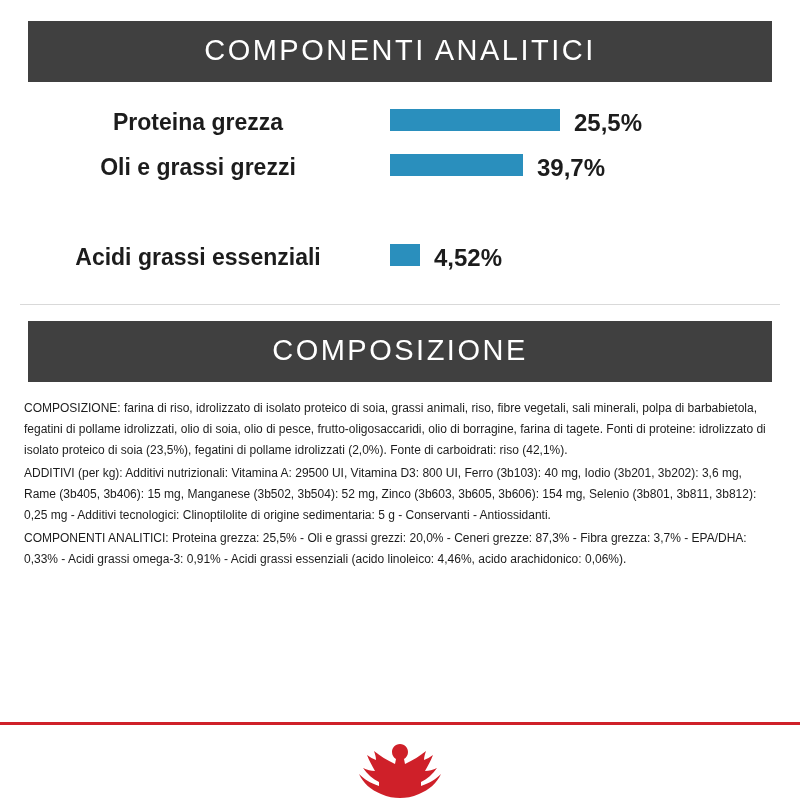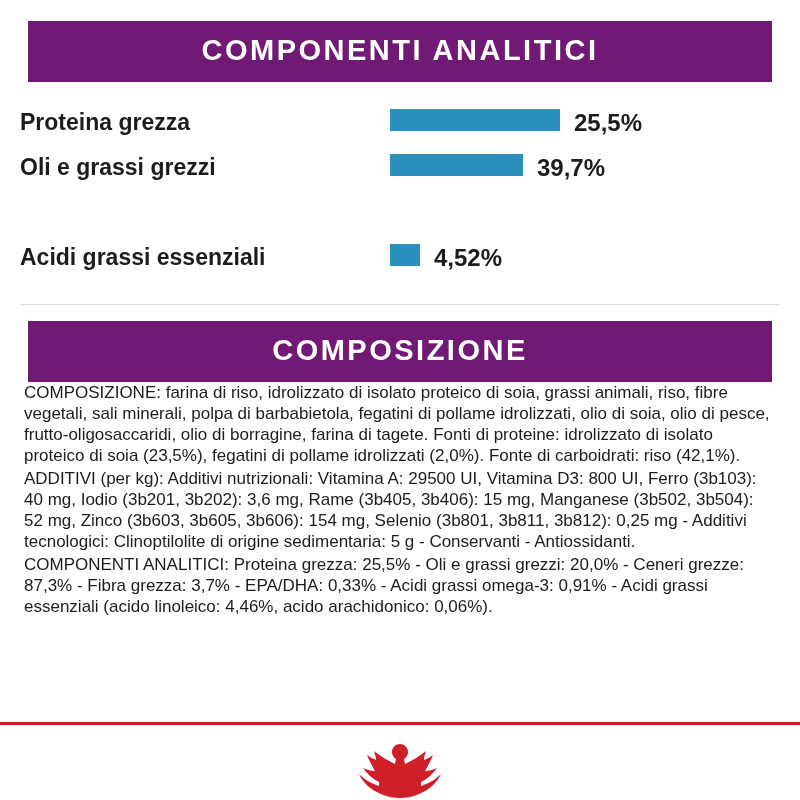--- a/index.html
+++ b/index.html
@@ -15,26 +15,26 @@
     overflow: hidden;
   }
   .page {
     position: relative;
     width: 800px;
     height: 800px;
     box-sizing: border-box;
   }
   
   .section-bar {
-    background: #701a75;
+    background: #404040;
     color: #ffffff;
     text-align: center;
     font-size: 29px;
     letter-spacing: 2.5px;
-    font-weight: 700;
+    font-weight: 400;
     padding: 13px 0 15px 0;
     margin: 0 28px;
     box-sizing: border-box;
   }
   .bar-analitici {
     margin-top: 21px;
   }
   .bar-ingredienti {
     margin-top: 0;
   }
@@ -44,21 +44,21 @@
     padding-top: 18px;
     padding-bottom: 10px;
   }
   .arow {
     display: flex;
     align-items: center;
     height: 45px;
   }
   .alabel {
     width: 370px;
-    text-align: left;
+    text-align: center;
     padding-right: 14px;
     font-size: 23px;
     font-weight: bold;
     color: #1c1c1c;
     box-sizing: border-box;
     white-space: nowrap;
   }
   .abarwrap {
     display: flex;
     align-items: flex-start;
@@ -77,21 +77,22 @@
   }
   
   .divider {
     height: 1px;
     background: #d9d9d9;
     margin: 14px 20px 16px 20px;
   }
   
   .ingredients {
     margin: 0 24px;
-    font-size: 17px;
+    padding-top: 16px;
+    font-size: 12px;
     line-height: 21px;
     color: #1c1c1c;
   }
   .ingredients p {
     margin: 0 0 2px 0;
   }
   
   .footer {
     position: absolute;
     left: 0;

